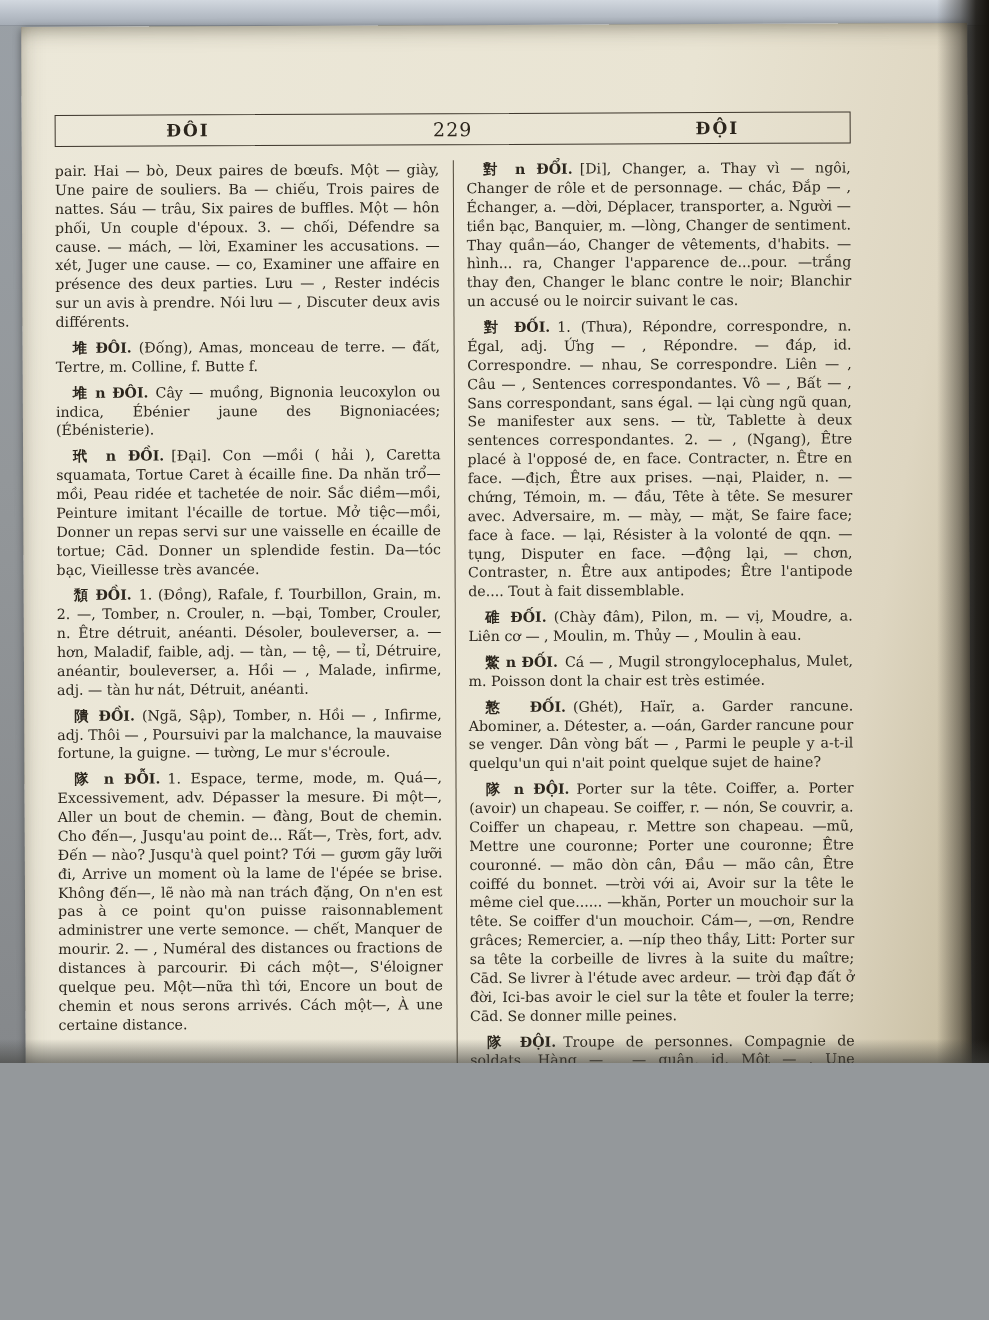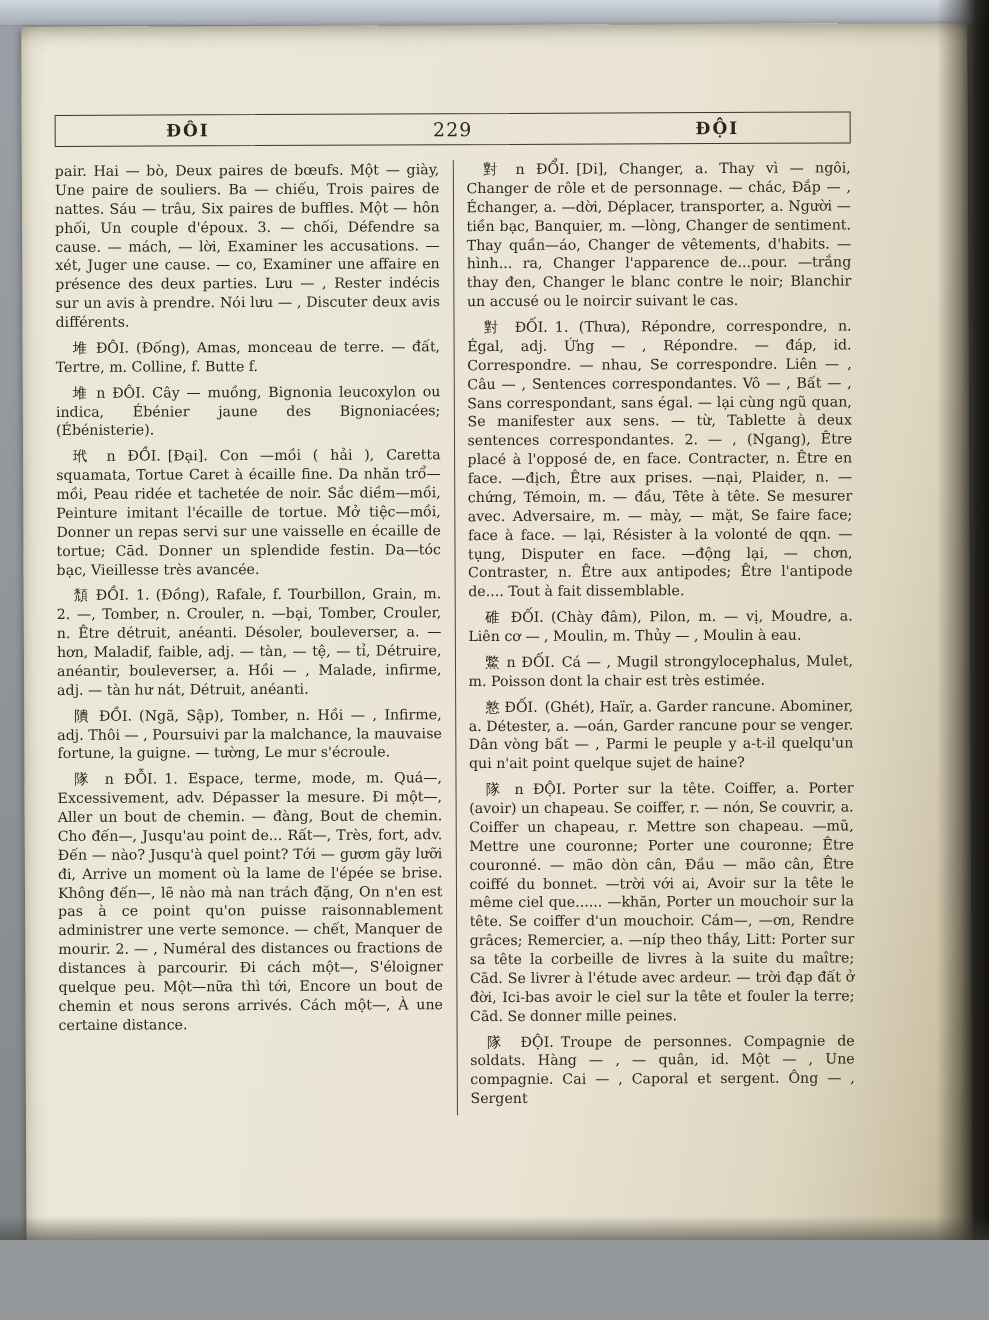--- a/index.html
+++ b/index.html
@@ -3,21 +3,21 @@
 <meta charset="utf-8">
 <style>
   * { margin:0; padding:0; box-sizing:border-box; }
   html, body { width:989px; height:1320px; }
   body {
     font-family:"DejaVu Serif", "Liberation Serif", serif;
     background:#94989b;
     overflow:hidden;
   }
   .photo {
-    position:relative; width:989px; height:1240px;
+    position:relative; width:989px; height:1063px;
     background:linear-gradient(180deg,#9aa0a6 0%,#93979a 45%,#85888b 100%);
     overflow:hidden;
   }
   .top-strip {
     position:absolute; top:0; left:0; width:100%; height:26px;
     background:linear-gradient(180deg,#d2d8df 0%,#b9c0c9 55%,#a6adb6 100%);
     border-bottom:1px solid #8e949c;
   }
   .page {
     position:absolute; left:24px; top:25px; width:946px; height:1282px;
@@ -47,21 +47,21 @@
   }
   .header-box .rh { flex:1; text-align:center; font-weight:700; font-size:17px; letter-spacing:2px; }
   .header-box .pn { flex:1; text-align:center; font-weight:400; font-size:19px; letter-spacing:1px; }
   .columns { display:flex; align-items:stretch; }
   .col { width:50%; font-size:14.2px; line-height:1.33; text-align:justify; }
   .col.left  { padding-right:13px; }
   .col.right { padding-left:13px; }
   .divider { width:1px; background:#4c4435; }
   .entry { text-indent:17px; margin-bottom:7px; }
   .entry.flush { text-indent:0; }
-  .hw { font-weight:400; margin-right:7px; }
+  .hw { font-weight:700; margin-right:7px; }
   .hw:empty { display:none; margin:0; }
 </style>
 </head>
 <body>
 
 <div class="photo">
   <div class="top-strip"></div>
 
   <div class="page">
     <div class="content">

